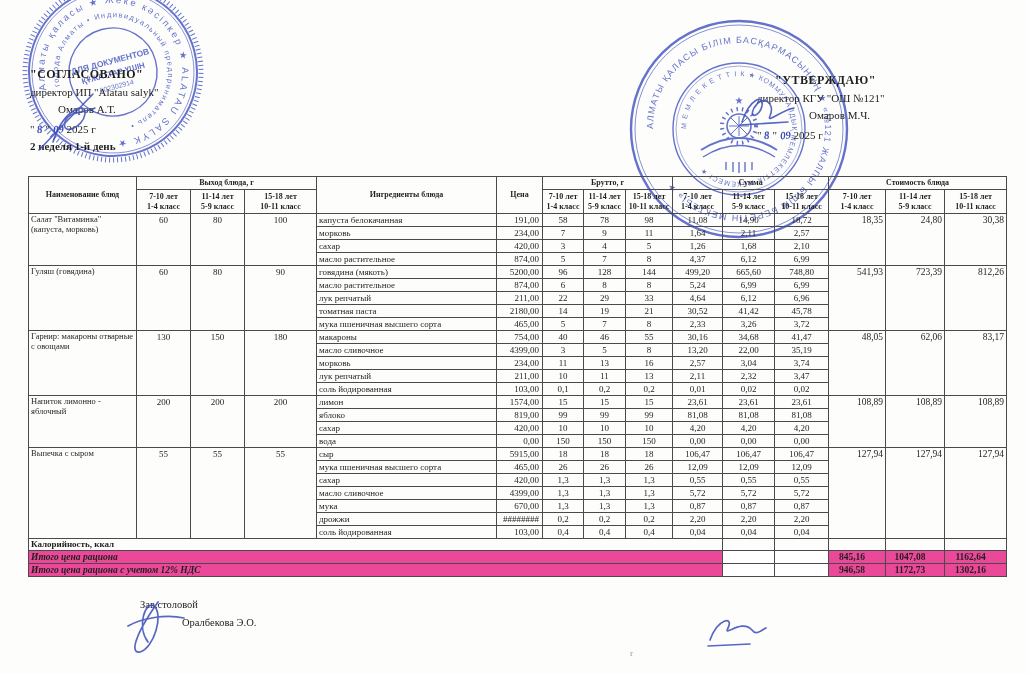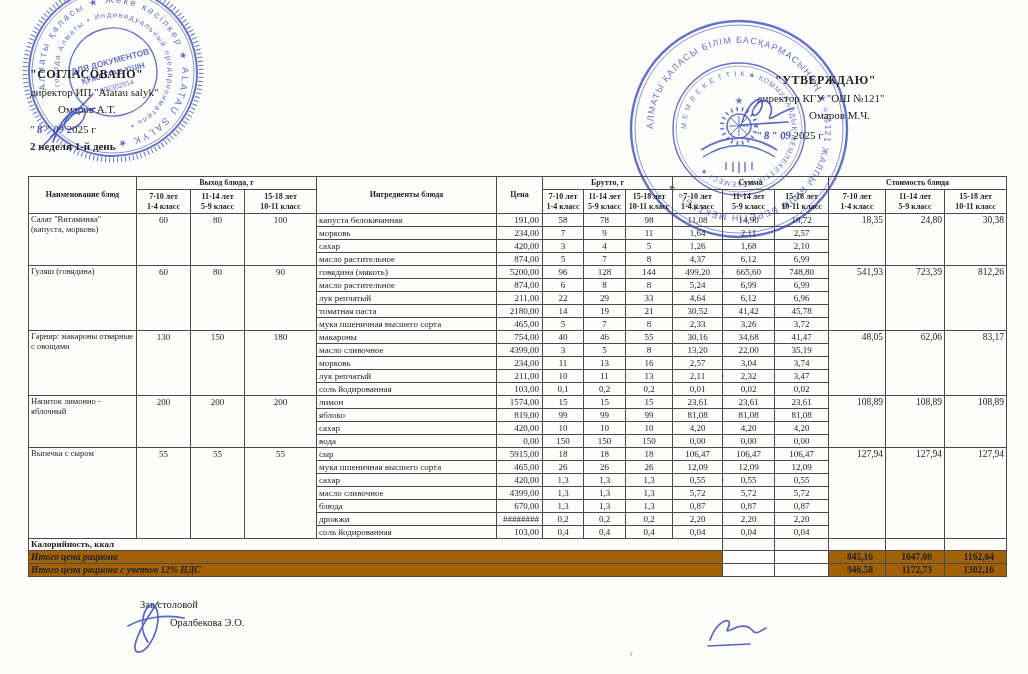--- a/index.html
+++ b/index.html
@@ -30,23 +30,23 @@
   thead tr.sub{height:24px;}
   tbody tr{height:13px;}
   tbody td{font-size:9px;line-height:11px;white-space:nowrap;}
   td.dish{font-size:8.5px;white-space:normal;vertical-align:top;line-height:1.15;padding-top:1px;}
   td.yield{text-align:center;vertical-align:top;padding-top:1px;}
   td.ing{text-align:left;font-family:Liberation Serif, serif;}
   td.price{text-align:right;padding-right:3px;}
   td.num{text-align:center;}
   td.cost{text-align:right;vertical-align:top;padding-top:1px;font-size:9.5px;}
   td.kal-label{font-weight:bold;font-size:9px;}
-  tr.itogo td{background:#a16207;}
+  tr.itogo td{background:#ec4899;}
   td.itogo-label{font-weight:bold;font-style:italic;font-size:9.5px;}
-  td.val{font-weight:bold;text-align:right;font-size:9.5px;padding-right:12px;}
+  td.val{font-weight:bold;text-align:center;font-size:9.5px;padding-right:12px;}
   td.white-cell{background:#ffffff !important;}
 
   
   .footer-block{position:absolute;font-size:10.5px;line-height:1.35;white-space:nowrap;}
   .speck{position:absolute;color:#999;font-size:9px;}
 </style>
 </head>
 <body>
 
 <div class="page">
@@ -472,21 +472,21 @@
             <td class="ing">масло сливочное</td>
             <td class="price">4399,00</td>
             <td class="num">1,3</td>
             <td class="num">1,3</td>
             <td class="num">1,3</td>
             <td class="num">5,72</td>
             <td class="num">5,72</td>
             <td class="num">5,72</td>
           </tr>
           <tr>
-            <td class="ing">блюда</td>
+            <td class="ing">мука</td>
             <td class="price">670,00</td>
             <td class="num">1,3</td>
             <td class="num">1,3</td>
             <td class="num">1,3</td>
             <td class="num">0,87</td>
             <td class="num">0,87</td>
             <td class="num">0,87</td>
           </tr>
           <tr>
             <td class="ing">дрожжи</td>
@@ -531,21 +531,21 @@
             <td class="val">946,58</td>
             <td class="val">1172,73</td>
             <td class="val">1302,16</td>
           </tr>
         </tbody>
       </table>
   </div>
 
   <div class="footer-block" style="left:140px;top:598px;">
     <div>Зав.столовой</div>
-    <div style="margin-left:30px;margin-top:4px;">Оралбекова Э.О.</div>
+    <div style="margin-left:42px;margin-top:4px;">Оралбекова Э.О.</div>
   </div>
   <svg class="sig" style="left:124px;top:596px;" width="70" height="62" viewBox="0 0 70 62">
     <g fill="none" stroke="#3c4cbb" stroke-width="1.7" stroke-linecap="round">
       <path d="M34 6 C10 40 6 58 16 56 C30 52 40 18 30 10 C22 4 12 30 24 46"></path>
       <path d="M4 30 C18 22 42 18 60 22"></path>
     </g>
   </svg>
 
   <svg class="sig" style="left:706px;top:612px;" width="64" height="40" viewBox="0 0 64 40">
     <g fill="none" stroke="#3c4cbb" stroke-width="1.7" stroke-linecap="round">

